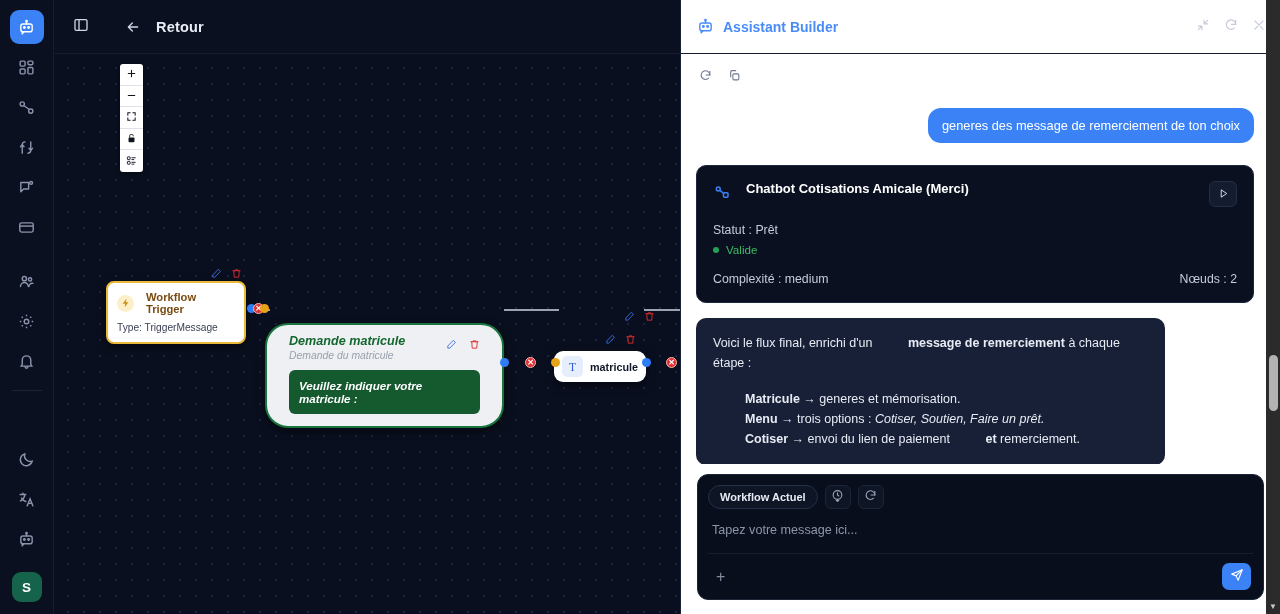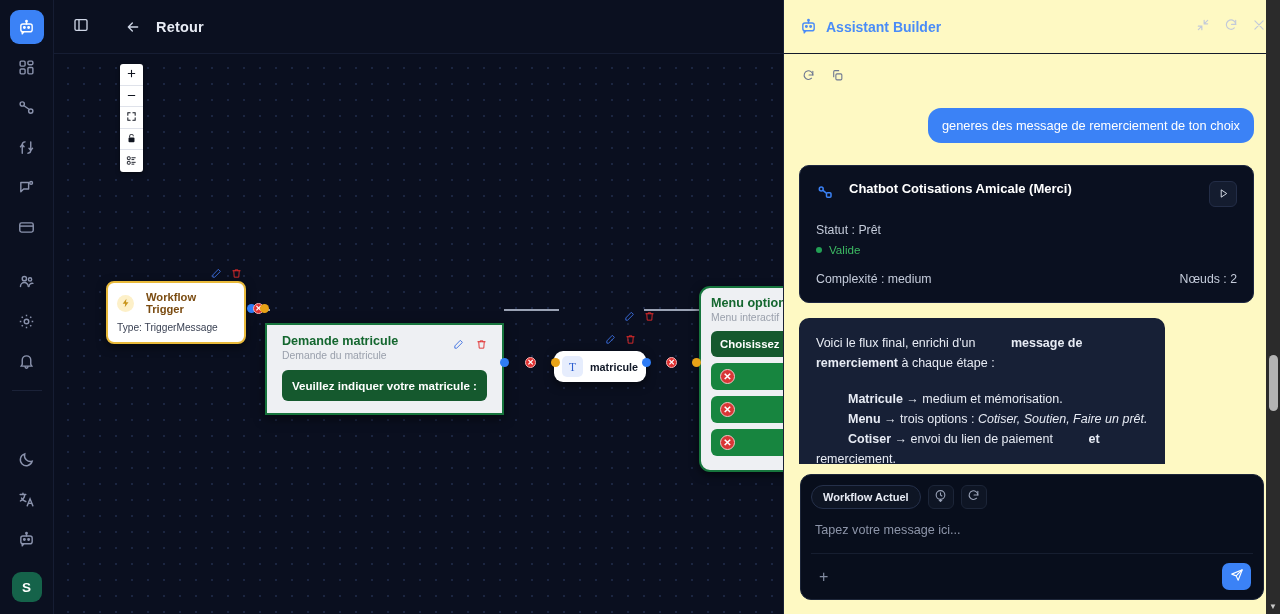--- a/index.html
+++ b/index.html
@@ -107,22 +107,23 @@
 
   
   .node-actions { position: absolute; display: flex; gap: 9px; }
   .node-actions svg { width: 11px; height: 11px; cursor: pointer; }
   .ic-pencil { color: #3b6fe0; }
   .ic-trash { color: #e02b2b; }
 
   
   #node-demande { left: 211px; top: 269px; width: 239px; }
   .green-card {
-    background: #eef0f3; border: 2px solid #17753d; border-radius: 0;
-    padding: 9px 15px 12px;
+    background: #eef0f3; border: 2px solid #17753d; border-radius: 23px;
+    padding: 9px 22px 12px;
+    font-style: italic;
   }
   .gc-title { color: #14672f; font-size: 12.6px; font-weight: bold; }
   .gc-sub { color: #9aa0ac; font-size: 10.4px; margin-top: 2px; }
   .gc-bubble {
     margin-top: 9px; background: #15592e; border-radius: 6px;
     color: #ffffff; font-size: 11.6px; font-weight: bold;
     padding: 9px 10px;
   }
 
   
@@ -181,22 +182,22 @@
     width: 11px; height: 11px; background: #e03131; color:#fff;
     display:flex; align-items:center; justify-content:center;
     font-size: 8px; font-weight: bold; line-height: 1;
     border: 1px solid #f7b5b5;
   }
   .edge { position: absolute; height: 1.5px; background: #9aa2b4; z-index: 2; }
 
   
   .panel {
     position: absolute; right: 0; top: 0;
-    width: 497px; height: 614px;
-    background: #fef9c3;
+    width: 600px; height: 614px;
+    background: #ffffff;
     border-left: 1px solid #1a2136;
     display: flex; flex-direction: column;
     z-index: 6;
   }
   .panel-head {
     height: 54px; flex: 0 0 54px;
     display: flex; align-items: center;
     padding: 0 14px 0 16px;
     border-bottom: 1px solid #141b2c;
   }
@@ -659,21 +660,21 @@
         </div>
         <div class="cf-meta">
           <span>Complexité : medium</span>
           <span>Nœuds : 2</span>
         </div>
       </div>
 
       <div class="bubble-bot">
         <p><span>Voici le flux final, enrichi d'un </span><b>message de remerciement</b><span> à chaque étape :</span></p>
         <div class="sp"></div>
-        <p><b>Matricule</b><span> → medium et mémorisation.</span></p>
+        <p><b>Matricule</b><span> → generes et mémorisation.</span></p>
         <p><b>Menu</b><span> → trois options : </span><i>Cotiser, Soutien, Faire un prêt.</i></p>
         <p><b>Cotiser</b><span> → envoi du lien de paiement </span><b>et</b><span> remerciement.</span></p>
       </div>
     </div>
 
     <div class="panel-foot">
       <div class="composer">
         <div class="chips">
           <span class="chip">Workflow Actuel</span>
           <span class="chip-ic">

